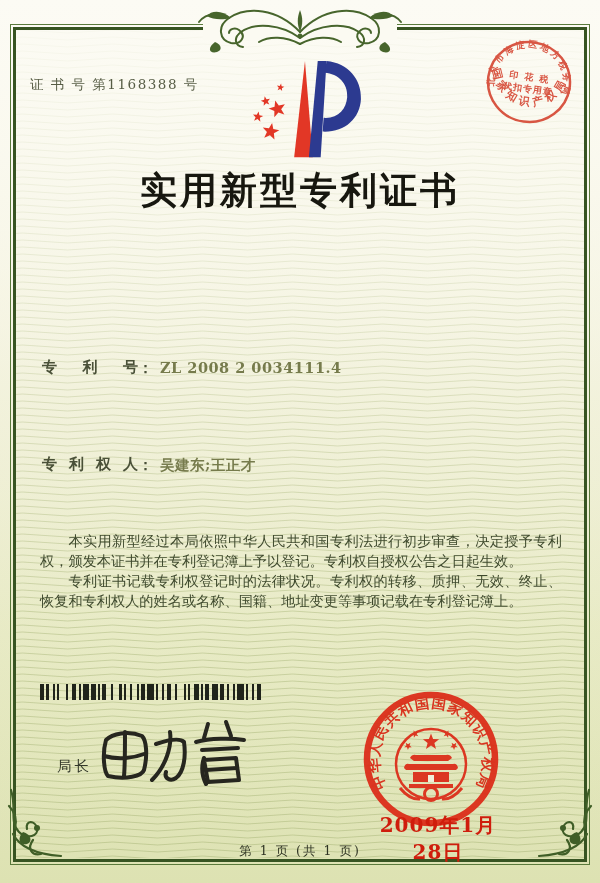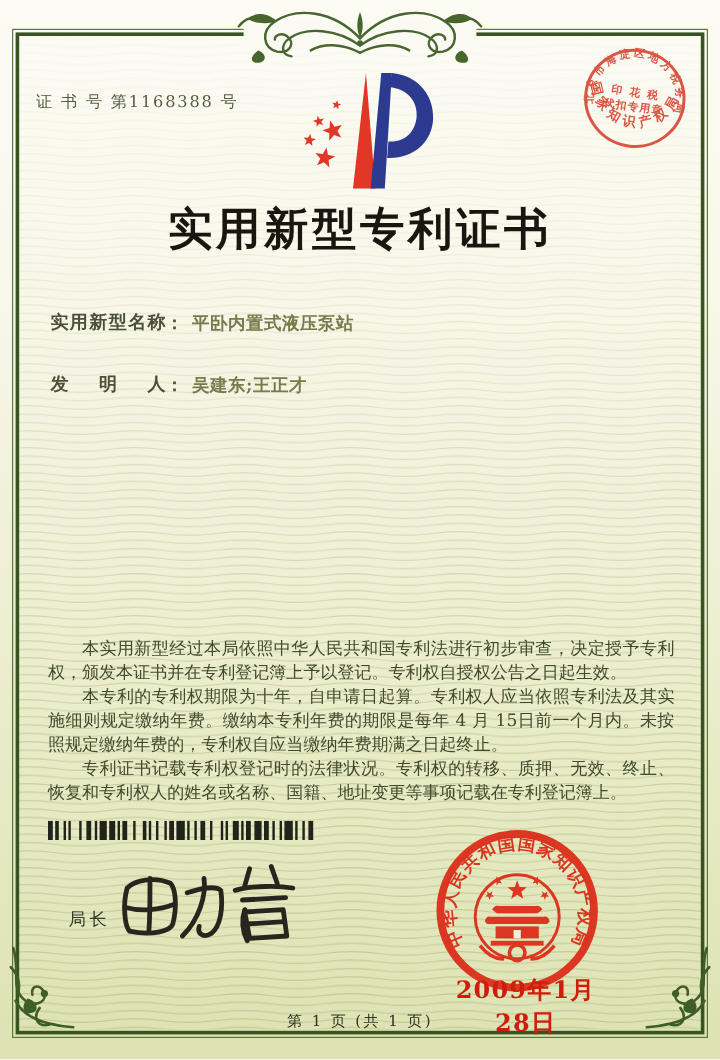--- a/index.html
+++ b/index.html
@@ -110,30 +110,29 @@
     </text>
     <text x="45" y="42" font-size="9" letter-spacing="1.5" fill="#d4402c" font-weight="bold" text-anchor="middle">印 花 税</text>
     <text x="45" y="54" font-size="9" letter-spacing="1" fill="#d4402c" font-weight="bold" text-anchor="middle">代扣专用章</text>
     <text font-size="11" letter-spacing="4" fill="#d4402c" font-weight="bold">
       <textPath href="#bArc" startOffset="50%" text-anchor="middle">国家知识产权局</textPath>
     </text>
   </svg>
 
   <div class="abs z title">实用新型专利证书</div>
 
-  <div class="abs z field" style="top:259px;">
-    <span class="flabel">实用新型名称</span><span class="fcolon">：</span><span class="fvalue">平卧内置式液压泵站</span>
+  <div class="abs z field" style="top:358px;">
+    <span class="flabel">专利号</span><span class="fcolon">：</span><span class="fvalue">ZL 2008 2 0034111.4</span>
   </div>
-  <div class="abs z field" style="top:311px;">
-    <span class="flabel">发明人</span><span class="fcolon">：</span><span class="fvalue">吴建东;王正才</span>
+  <div class="abs z field" style="top:455px;">
+    <span class="flabel">专利权人</span><span class="fcolon">：</span><span class="fvalue">吴建东;王正才</span>
   </div>
 
   <div class="abs z paras">
     <p>本实用新型经过本局依照中华人民共和国专利法进行初步审查，决定授予专利权，颁发本证书并在专利登记簿上予以登记。专利权自授权公告之日起生效。</p>
-    <p>本专利的专利权期限为十年，自申请日起算。专利权人应当依照专利法及其实施细则规定缴纳年费。缴纳本专利年费的期限是每年 4 月 15日前一个月内。未按照规定缴纳年费的，专利权自应当缴纳年费期满之日起终止。</p>
     <p>专利证书记载专利权登记时的法律状况。专利权的转移、质押、无效、终止、恢复和专利权人的姓名或名称、国籍、地址变更等事项记载在专利登记簿上。</p>
   </div>
 
   <div class="abs z barcode">
       <div class="bc-bar" style="width: 4.3px;"></div>
       <div class="bc-gap" style="width: 2.15px;"></div>
       <div class="bc-bar" style="width: 2.15px;"></div>
       <div class="bc-gap" style="width: 4.3px;"></div>
       <div class="bc-bar" style="width: 2.15px;"></div>
       <div class="bc-gap" style="width: 2.15px;"></div>

